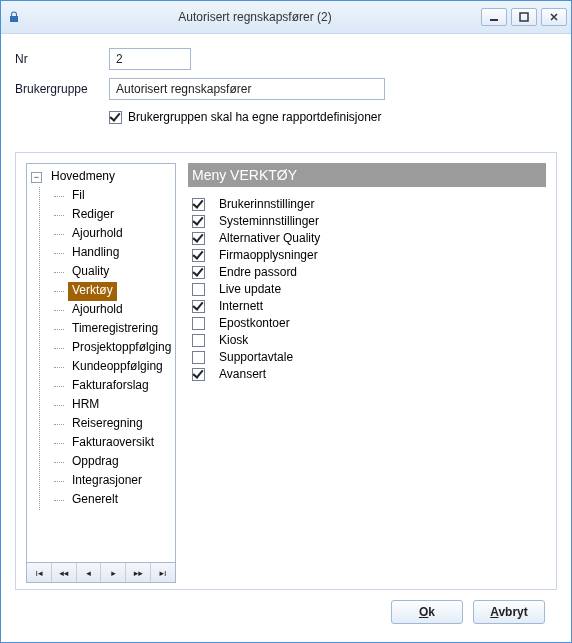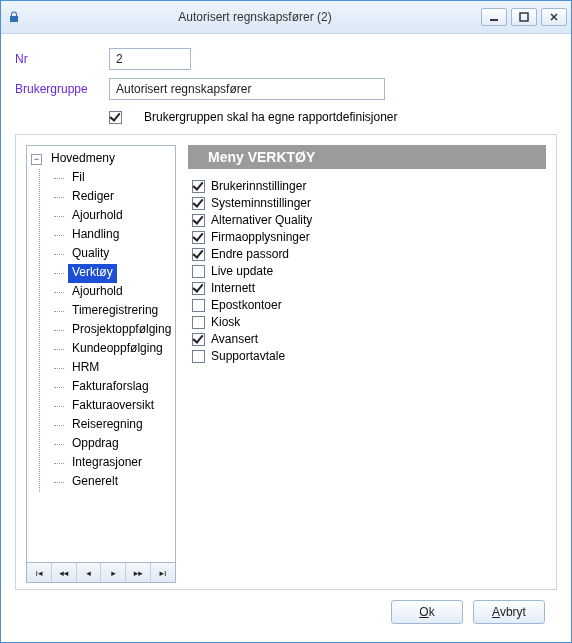--- a/index.html
+++ b/index.html
@@ -23,81 +23,82 @@
 .titlebar .win-btn {
   width: 26px; height: 18px;
   border: 1px solid #9fb8d8;
   border-radius: 2px;
   background: linear-gradient(#fdfefe, #e3ecf7);
   display: flex; align-items: center; justify-content: center;
   font-size: 10px; color: #334;
 }
 .body { flex: 1; padding: 14px 14px 8px 14px; display: flex; flex-direction: column; }
 .form-row { display: flex; align-items: center; margin-bottom: 8px; }
-.form-row .lbl { width: 94px; color: #6d28d9; }
+.form-row .lbl { width: 94px; color: #0f172a; }
 .field {
   border: 1px solid #a7b8cf; background: #fff; height: 22px;
   padding: 2px 6px; color: #222;
 }
 .field-nr { width: 82px; }
 .field-group { width: 276px; }
-.chk-row { margin-left: 94px; margin-top: 2px; margin-bottom: 10px; display: flex; align-items: center; gap: 22px; }
+.chk-row { margin-left: 94px; margin-top: 2px; margin-bottom: 28px; display: flex; align-items: center; gap: 6px; }
 .frame { flex: 1; border: 1px solid #c9d6e8; padding: 10px 10px 6px 10px; display: flex; gap: 12px; min-height: 0; }
 .tree-pane { width: 150px; display: flex; flex-direction: column; }
 .tree {
   flex: 1; border: 1px solid #a7b8cf; background: #fff; overflow: auto;
   padding: 4px 0;
 }
 .tree-root { padding-left: 6px; }
 .tree-node { position: relative; }
 .tree-label { display: flex; height: 19px; padding-left: 14px; position: relative; cursor: default; }
 .tree-label::before {
   content: ""; position: absolute; left: 0; top: 9px; width: 10px; border-top: 1px dotted #8d9db5;
 }
 .tree-root > .tree-node > .tree-label::before { display: none; }
 .tree-children { padding-left: 14px; border-left: 1px dotted #8d9db5; margin-left: 6px; }
 .expander {
   position: absolute; left: -2px; top: 4px;
   width: 11px; height: 11px; border: 1px solid #8d9db5; background: #fff;
   font-size: 9px; line-height: 9px; text-align: center; color: #334;
 }
 .tree-label .txt { padding: 1px 4px; white-space: nowrap; }
-.tree-label.selected .txt { background: #1d4ed8; color: #fff; }
+.tree-label.selected .txt { background: #a16207; color: #fff; }
 .nav-bar {
   height: 20px; border: 1px solid #a7b8cf; border-top: none;
   display: flex; background: linear-gradient(#f4f7fb, #e1e9f3);
 }
 .nav-btn { flex: 1; display: flex; align-items: center; justify-content: center; border-right: 1px solid #c2cfe0; font-size: 9px; color: #222; }
 .nav-btn:last-child { border-right: none; }
 .right-pane { flex: 1; display: flex; flex-direction: column; min-width: 0; }
 .panel-header {
-  background: #9b9b9b; color: #fff; font-weight: bold; font-size: 14px;
-  padding: 4px 20px;
+  background: #9b9b9b; color: #fff; font-weight: normal; font-size: 14px;
+  padding: 4px 4px;
 }
 .cbx-list { padding: 10px 4px; display: flex; flex-direction: column; gap: 3px; }
-.cbx-item { display: flex; align-items: center; gap: 6px; }
+.cbx-item { display: flex; align-items: center; gap: 14px; }
 input[type=checkbox] {
   width: 13px; height: 13px;
   appearance: none;
   border: 1px solid #6f7f96;
   background: #fff;
   position: relative;
 }
 input[type=checkbox]:checked::after {
   content: ""; position: absolute; left: 2px; top: -1px;
   width: 4px; height: 8px; border: solid #222; border-width: 0 2px 2px 0;
   transform: rotate(40deg);
 }
 .footer { height: 44px; display: flex; justify-content: flex-end; align-items: center; gap: 10px; padding: 0 12px; }
 .btn {
   min-width: 72px; height: 24px;
   border: 1px solid #9fb8d8; border-radius: 3px;
   background: linear-gradient(#fdfefe, #e3ecf7);
   display: flex; align-items: center; justify-content: center;
   color: #222;
+  font-weight: bold;
 }
 .btn .ul { text-decoration: underline; }
 </style>
 </head>
 <body>
 
 <div class="window">
   <div class="titlebar">
     <span class="lock">
       <svg width="12" height="12" viewBox="0 0 12 12">
@@ -193,36 +194,36 @@
                       <span class="txt">Prosjektoppfølging</span>
                     </div>
                   </div>
                   <div class="tree-node">
                     <div class="tree-label">
                       <span class="txt">Kundeoppfølging</span>
                     </div>
                   </div>
                   <div class="tree-node">
                     <div class="tree-label">
+                      <span class="txt">Fakturaforslag</span>
+                    </div>
+                  </div>
+                  <div class="tree-node">
+                    <div class="tree-label">
                       <span class="txt">HRM</span>
                     </div>
                   </div>
                   <div class="tree-node">
                     <div class="tree-label">
-                      <span class="txt">Fakturaforslag</span>
+                      <span class="txt">Reiseregning</span>
                     </div>
                   </div>
                   <div class="tree-node">
                     <div class="tree-label">
                       <span class="txt">Fakturaoversikt</span>
-                    </div>
-                  </div>
-                  <div class="tree-node">
-                    <div class="tree-label">
-                      <span class="txt">Reiseregning</span>
                     </div>
                   </div>
                   <div class="tree-node">
                     <div class="tree-label">
                       <span class="txt">Oppdrag</span>
                     </div>
                   </div>
                   <div class="tree-node">
                     <div class="tree-label">
                       <span class="txt">Integrasjoner</span>
@@ -280,26 +281,26 @@
             </div>
             <div class="cbx-item">
               <input type="checkbox" style="">
               <span>Epostkontoer</span>
             </div>
             <div class="cbx-item">
               <input type="checkbox" style="">
               <span>Kiosk</span>
             </div>
             <div class="cbx-item">
-              <input type="checkbox" checked="" style="">
-              <span>Avansert</span>
-            </div>
-            <div class="cbx-item">
               <input type="checkbox" style="">
               <span>Supportavtale</span>
+            </div>
+            <div class="cbx-item">
+              <input type="checkbox" checked="" style="">
+              <span>Avansert</span>
             </div>
           </div>
       </div>
     </div>
 
     <div class="footer">
       <div class="btn">
           <span><span class="ul">O</span><span>k</span></span>
         </div>
       <div class="btn">

